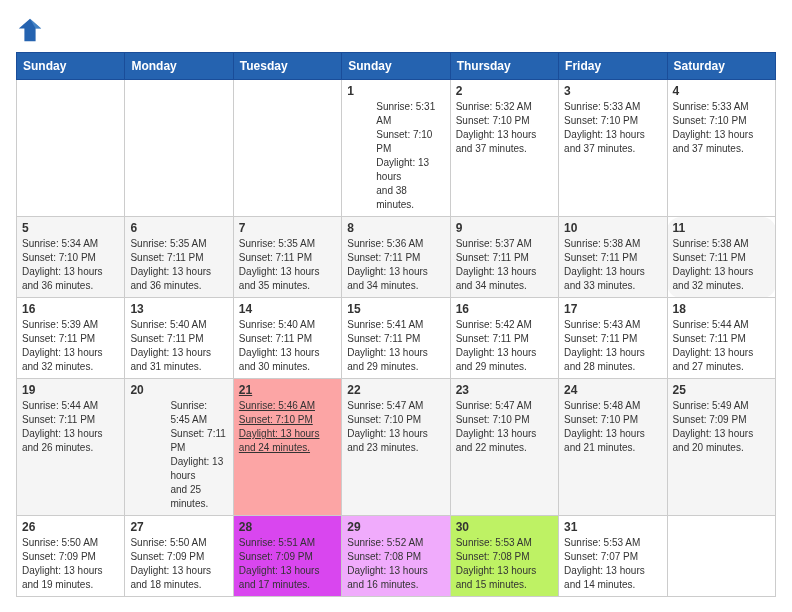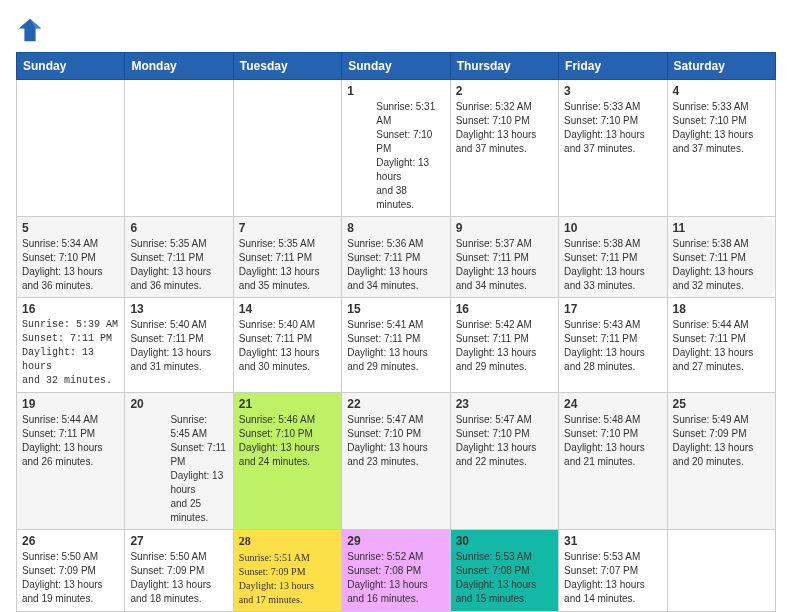--- a/index.html
+++ b/index.html
@@ -206,21 +206,21 @@
           <span class="day-number">11</span>
           <div class="day-info" style="white-space: pre-line;">Sunrise: 5:38 AM
 Sunset: 7:11 PM
 Daylight: 13 hours
 and 32 minutes.</div>
         </td>
       </tr>
       <tr>
         <td style="background: rgb(255, 255, 255);">
           <span class="day-number">16</span>
-          <div class="day-info" style="white-space: pre-line; font-family: Liberation Mono, monospace;">Sunrise: 5:39 AM
+          <div class="day-info" style="white-space: pre-line;">Sunrise: 5:39 AM
 Sunset: 7:11 PM
 Daylight: 13 hours
 and 32 minutes.</div>
         </td>
         <td style="background: rgb(255, 255, 255); margin-left: 25px;">
           <span class="day-number">13</span>
           <div class="day-info" style="white-space: pre-line;">Sunrise: 5:40 AM
 Sunset: 7:11 PM
 Daylight: 13 hours
 and 31 minutes.</div>
@@ -269,21 +269,21 @@
 Daylight: 13 hours
 and 26 minutes.</div>
         </td>
         <td style="background: rgb(245, 245, 245);">
           <span class="day-number">20</span>
           <div class="day-info" style="white-space: pre-line; margin-left: 40px;">Sunrise: 5:45 AM
 Sunset: 7:11 PM
 Daylight: 13 hours
 and 25 minutes.</div>
         </td>
-        <td style="background: #bef264;">
+        <td style="background: #fca5a5; text-decoration: underline;">
           <span class="day-number">21</span>
           <div class="day-info" style="white-space: pre-line;">Sunrise: 5:46 AM
 Sunset: 7:10 PM
 Daylight: 13 hours
 and 24 minutes.</div>
         </td>
         <td style="background: rgb(245, 245, 245);">
           <span class="day-number">22</span>
           <div class="day-info" style="white-space: pre-line;">Sunrise: 5:47 AM
 Sunset: 7:10 PM
@@ -320,35 +320,35 @@
 Daylight: 13 hours
 and 19 minutes.</div>
         </td>
         <td style="background: rgb(255, 255, 255);">
           <span class="day-number">27</span>
           <div class="day-info" style="white-space: pre-line;">Sunrise: 5:50 AM
 Sunset: 7:09 PM
 Daylight: 13 hours
 and 18 minutes.</div>
         </td>
-        <td style="background: #fde047; font-family: Liberation Serif, serif;">
+        <td style="background: #d946ef;">
           <span class="day-number">28</span>
           <div class="day-info" style="white-space: pre-line;">Sunrise: 5:51 AM
 Sunset: 7:09 PM
 Daylight: 13 hours
 and 17 minutes.</div>
         </td>
         <td style="background: #f0abfc;">
           <span class="day-number">29</span>
           <div class="day-info" style="white-space: pre-line;">Sunrise: 5:52 AM
 Sunset: 7:08 PM
 Daylight: 13 hours
 and 16 minutes.</div>
         </td>
-        <td style="background: #14b8a6;">
+        <td style="background: #bef264;">
           <span class="day-number">30</span>
           <div class="day-info" style="white-space: pre-line;">Sunrise: 5:53 AM
 Sunset: 7:08 PM
 Daylight: 13 hours
 and 15 minutes.</div>
         </td>
         <td style="background: rgb(255, 255, 255);">
           <span class="day-number">31</span>
           <div class="day-info" style="white-space: pre-line;">Sunrise: 5:53 AM
 Sunset: 7:07 PM

